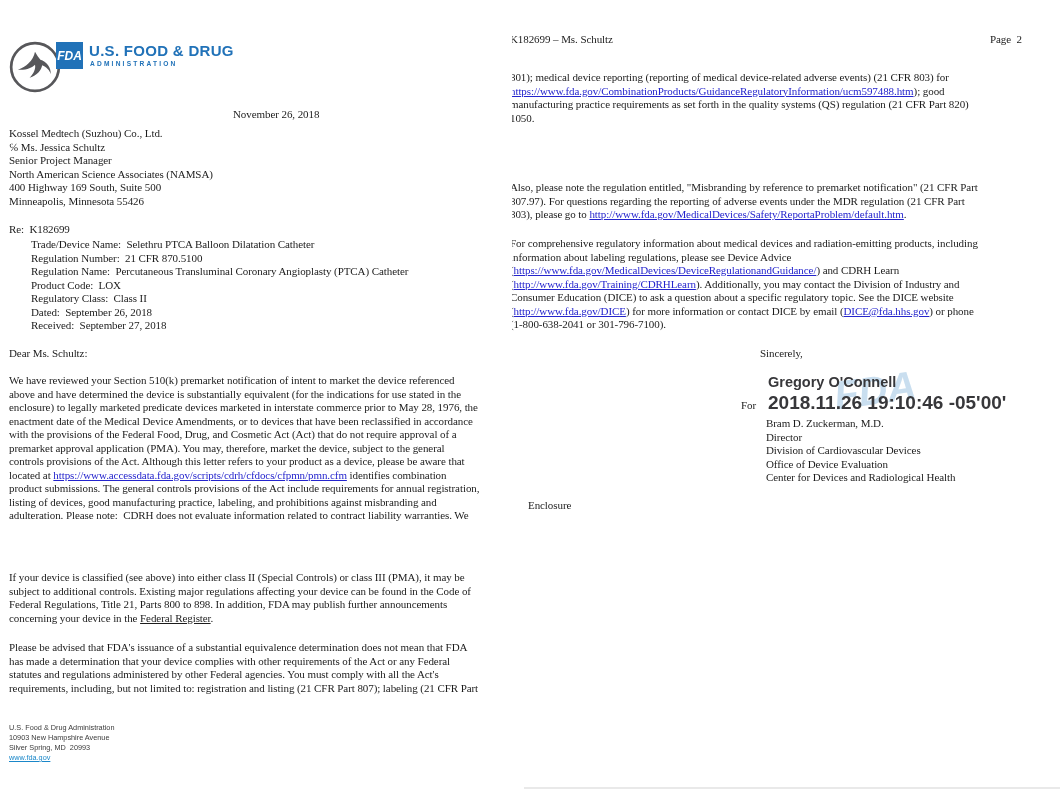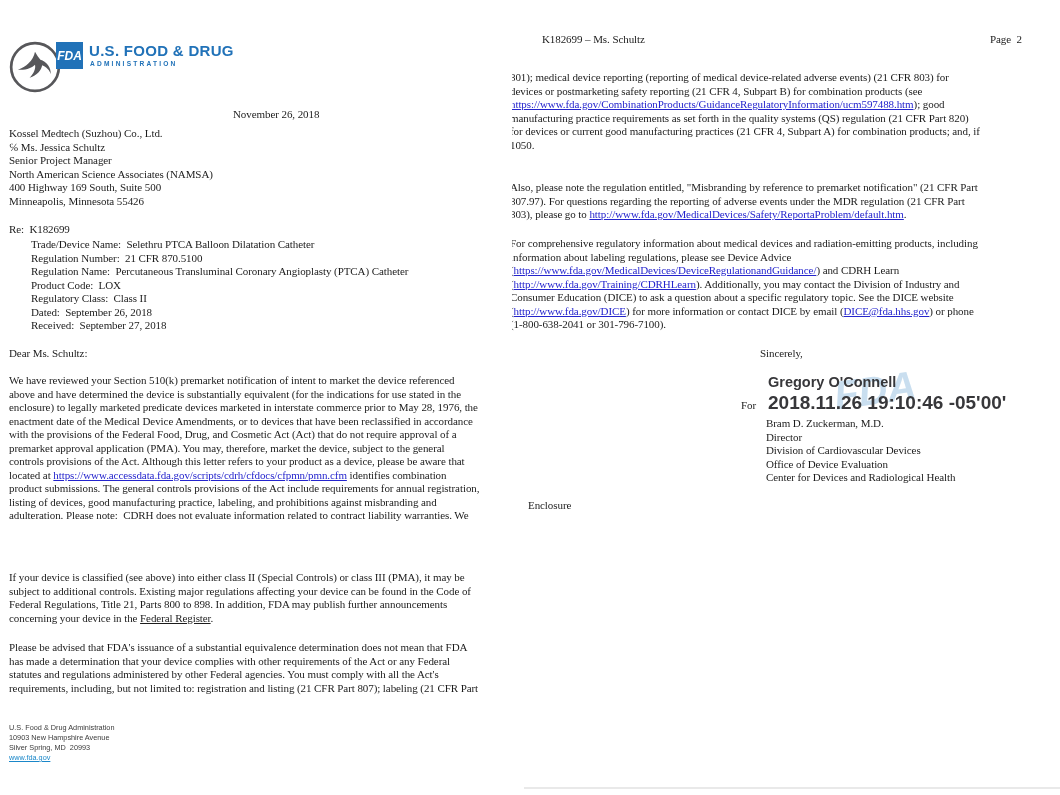--- a/index.html
+++ b/index.html
@@ -100,29 +100,27 @@
           <div class="footer-line"><span>U.S. Food &amp; Drug Administration</span></div>
           <div class="footer-line"><span>10903 New Hampshire Avenue</span></div>
           <div class="footer-line"><span>Silver Spring, MD  20993</span></div>
         </div>
       <div class="footer-link">www.fda.gov</div>
     </div>
   </div>
 
   <div id="page2" class="page">
 
-    <div class="abs serif" style="left:-2px;top:33px;margin-left:32px;">K182699 – Ms. Schultz</div>
+    <div class="abs serif" style="left:-2px;top:33px;">K182699 – Ms. Schultz</div>
     <div class="abs serif" style="left:478px;top:33px;">Page  2</div>
 
     <div class="abs" style="left:-2px;top:71px;">
         <div class="tline"><span>801); medical device reporting (reporting of medical device-related adverse events) (21 CFR 803) for</span></div>
-        <div class="tline"><span>devices or postmarketing safety reporting (21 CFR 4, Subpart B) for combination products (see</span></div>
         <div class="tline"><span class="link">https://www.fda.gov/CombinationProducts/GuidanceRegulatoryInformation/ucm597488.htm</span><span>); good</span></div>
         <div class="tline"><span>manufacturing practice requirements as set forth in the quality systems (QS) regulation (21 CFR Part 820)</span></div>
-        <div class="tline"><span>for devices or current good manufacturing practices (21 CFR 4, Subpart A) for combination products; and, if</span></div>
         <div class="tline"><span>1050.</span></div>
       </div>
     <div class="abs" style="left:-2px;top:181px;">
         <div class="tline"><span>Also, please note the regulation entitled, "Misbranding by reference to premarket notification" (21 CFR Part</span></div>
         <div class="tline"><span>807.97). For questions regarding the reporting of adverse events under the MDR regulation (21 CFR Part</span></div>
         <div class="tline"><span>803), please go to </span><span class="link">http://www.fda.gov/MedicalDevices/Safety/ReportaProblem/default.htm</span><span>.</span></div>
       </div>
     <div class="abs" style="left:-2px;top:237px;">
         <div class="tline"><span>For comprehensive regulatory information about medical devices and radiation-emitting products, including</span></div>
         <div class="tline"><span>information about labeling regulations, please see Device Advice</span></div>

